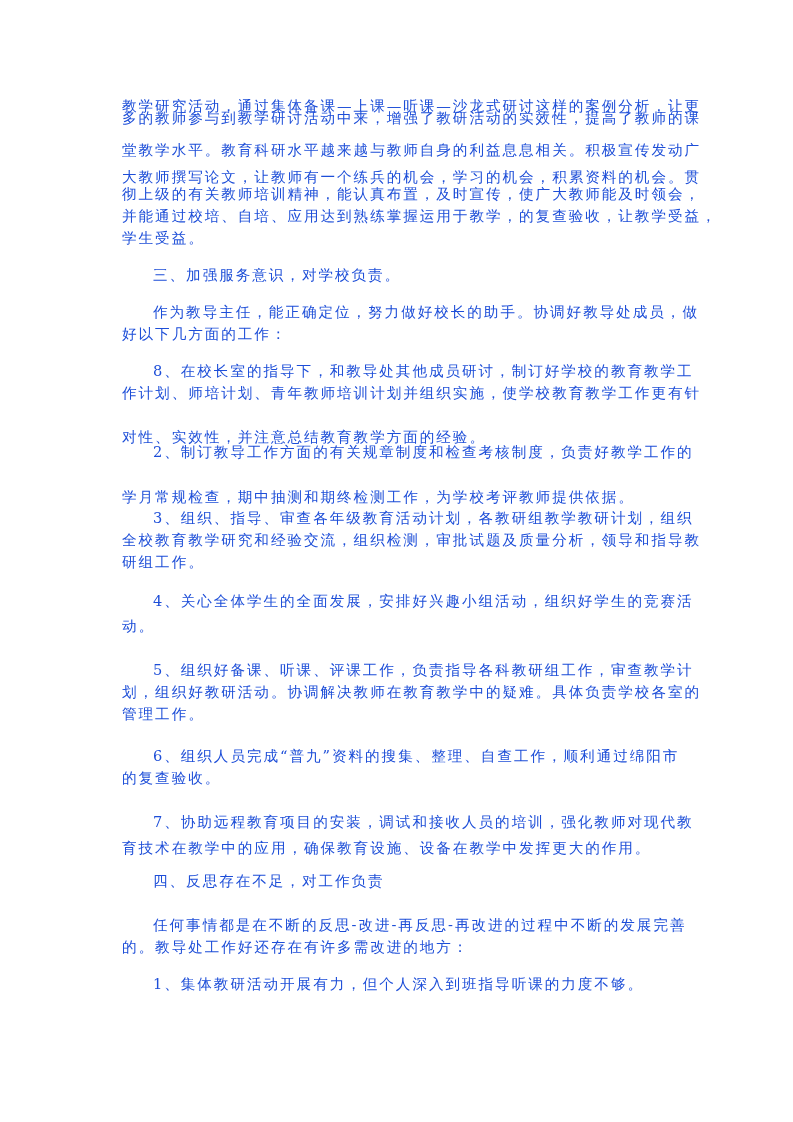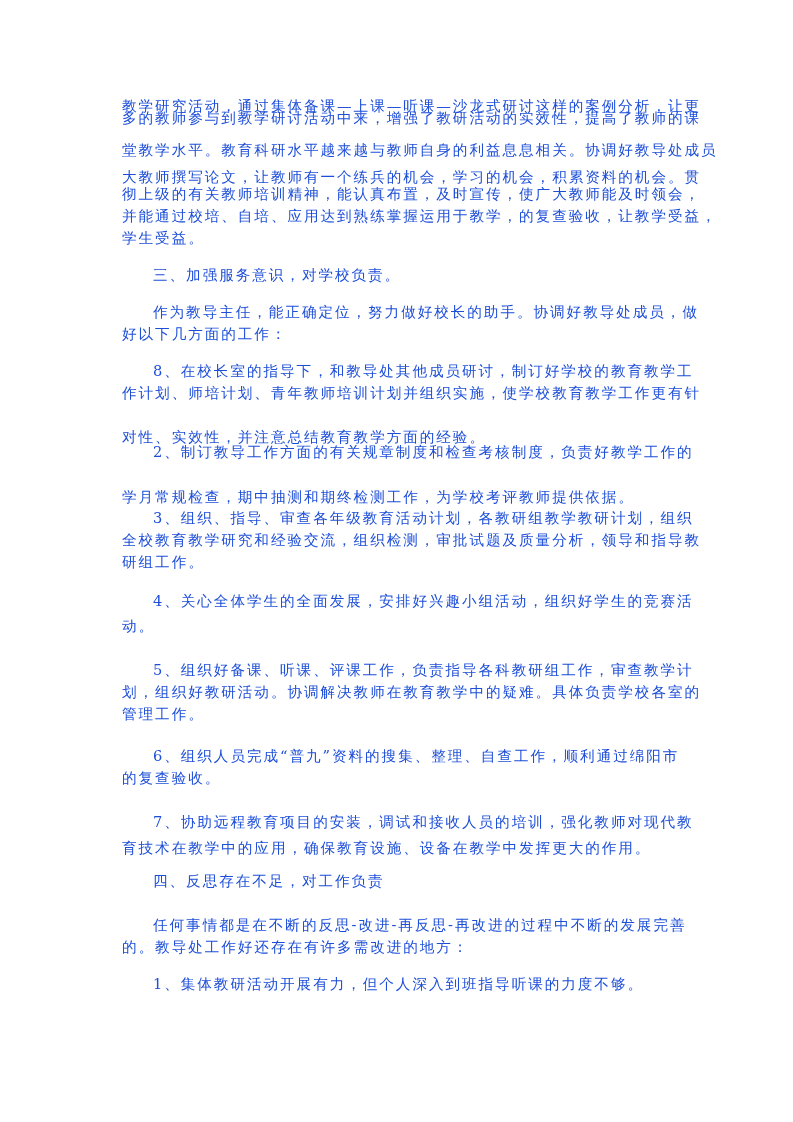--- a/index.html
+++ b/index.html
@@ -35,21 +35,21 @@
     .indent { left: 153px; }
   </style>
 </head>
 <body>
 
 <div class="page">
 
   <div>
     <div class="line" style="top:97px">教学研究活动，通过集体备课—上课—听课—沙龙式研讨这样的案例分析，让更</div>
     <div class="line" style="top:109px">多的教师参与到教学研讨活动中来，增强了教研活动的实效性，提高了教师的课</div>
-    <div class="line" style="top:141px">堂教学水平。教育科研水平越来越与教师自身的利益息息相关。协调好教导处成员</div>
+    <div class="line" style="top:141px">堂教学水平。教育科研水平越来越与教师自身的利益息息相关。积极宣传发动广</div>
     <div class="line" style="top:168px">大教师撰写论文，让教师有一个练兵的机会，学习的机会，积累资料的机会。贯</div>
     <div class="line" style="top:185px">彻上级的有关教师培训精神，能认真布置，及时宣传，使广大教师能及时领会，</div>
     <div class="line" style="top:207px">并能通过校培、自培、应用达到熟练掌握运用于教学，的复查验收，让教学受益，</div>
     <div class="line" style="top:229px">学生受益。</div>
   </div>
 
   <div>
     <div class="line indent" style="top:266px">三、加强服务意识，对学校负责。</div>
   </div>
 

